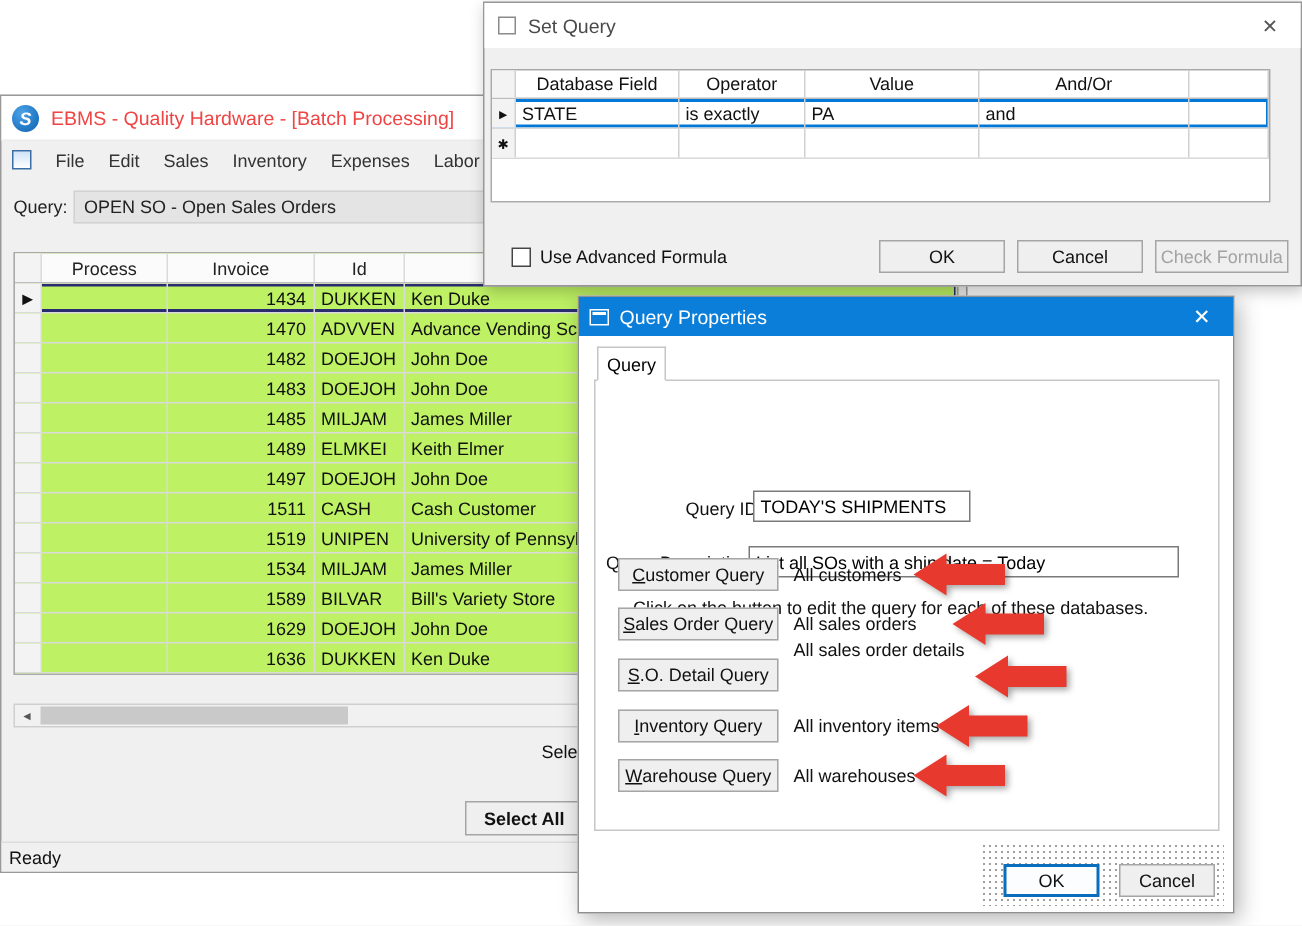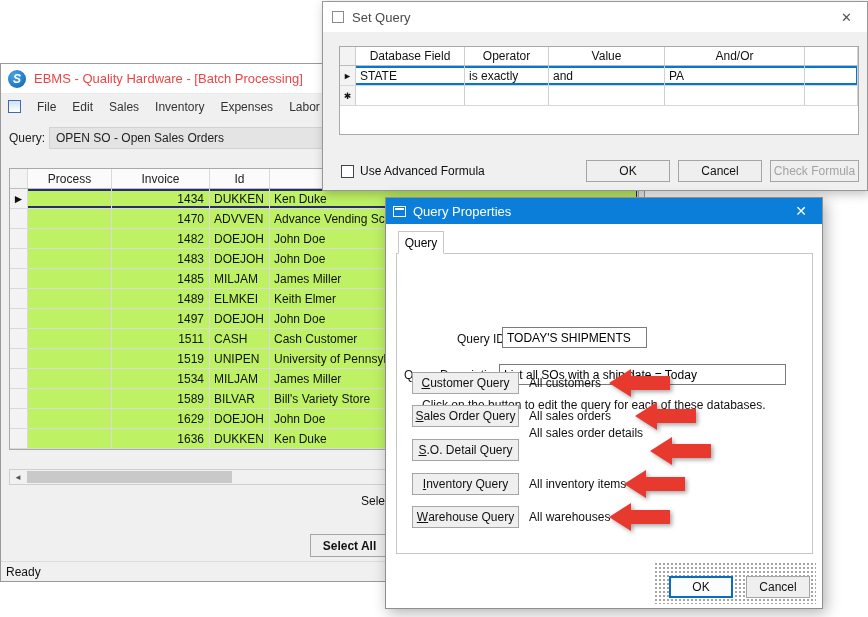--- a/index.html
+++ b/index.html
@@ -66,21 +66,21 @@
   
   #set-query {
     left: 322px; top: 1px; width: 546px; height: 190px;
     background: #f0f0f0; border: 1px solid #979797;
     box-shadow: 2px 3px 10px rgba(0,0,0,.25); z-index: 2;
   }
   .sq-titlebar { height: 30px; background: #fff; display: flex; align-items: center; padding: 0 9px; }
   .sq-icon { width: 12px; height: 12px; border: 1px solid #8a8a8a; background: #fff; }
   .sq-title { margin-left: 8px; font-size: 13px; color: #4a4a4a; }
   .sq-close { margin-left: auto; color: #555; font-size: 13px; padding: 2px 6px; }
-  .sq-grid { position: absolute; left: 16px; top: 44px; width: 520px; height: 89px; background: #fff; border: 1px solid #a9a9a9; }
+  .sq-grid { position: absolute; left: 4px; top: 44px; width: 520px; height: 89px; background: #fff; border: 1px solid #a9a9a9; }
   .sqrow { display: grid; grid-template-columns: 16px 109px 84px 116px 140px 1fr; height: 20px; }
   .sqrow > div { border-right: 1px solid #d0d0d0; display: flex; align-items: center; font-size: 12px; color: #111; overflow: hidden; white-space: nowrap; }
   .sqhead { height: 19px; border-bottom: 1px solid #bdbdbd; }
   .sqhead > div { justify-content: center; }
   .sqrow:not(.sqhead) { border-bottom: 1px solid #d8d8d8; }
   .sq-cell { padding-left: 4px; }
   .sqrow .m { background: #f3f3f3; justify-content: center; font-size: 9px; }
   .sqrow.sel { box-shadow: inset 0 0 0 2px #0078d7; }
   .sq-check { position: absolute; left: 18px; top: 162px; display: flex; align-items: center; font-size: 12px; color: #111; }
   .checkbox { width: 13px; height: 13px; border: 1px solid #444; background: #fff; margin-right: 6px; }
@@ -291,22 +291,22 @@
       <div>Database Field</div>
       <div>Operator</div>
       <div>Value</div>
       <div>And/Or</div>
       <div></div>
     </div>
     <div class="sqrow sel">
       <div class="m">►</div>
       <div class="sq-cell">STATE</div>
       <div class="sq-cell">is exactly</div>
+      <div class="sq-cell">PA</div>
       <div class="sq-cell">and</div>
-      <div class="sq-cell">PA</div>
       <div></div>
     </div>
     <div class="sqrow">
       <div class="m">✱</div>
       <div class="sq-cell"></div>
       <div class="sq-cell"></div>
       <div class="sq-cell"></div>
       <div class="sq-cell"></div>
       <div></div>
     </div>

